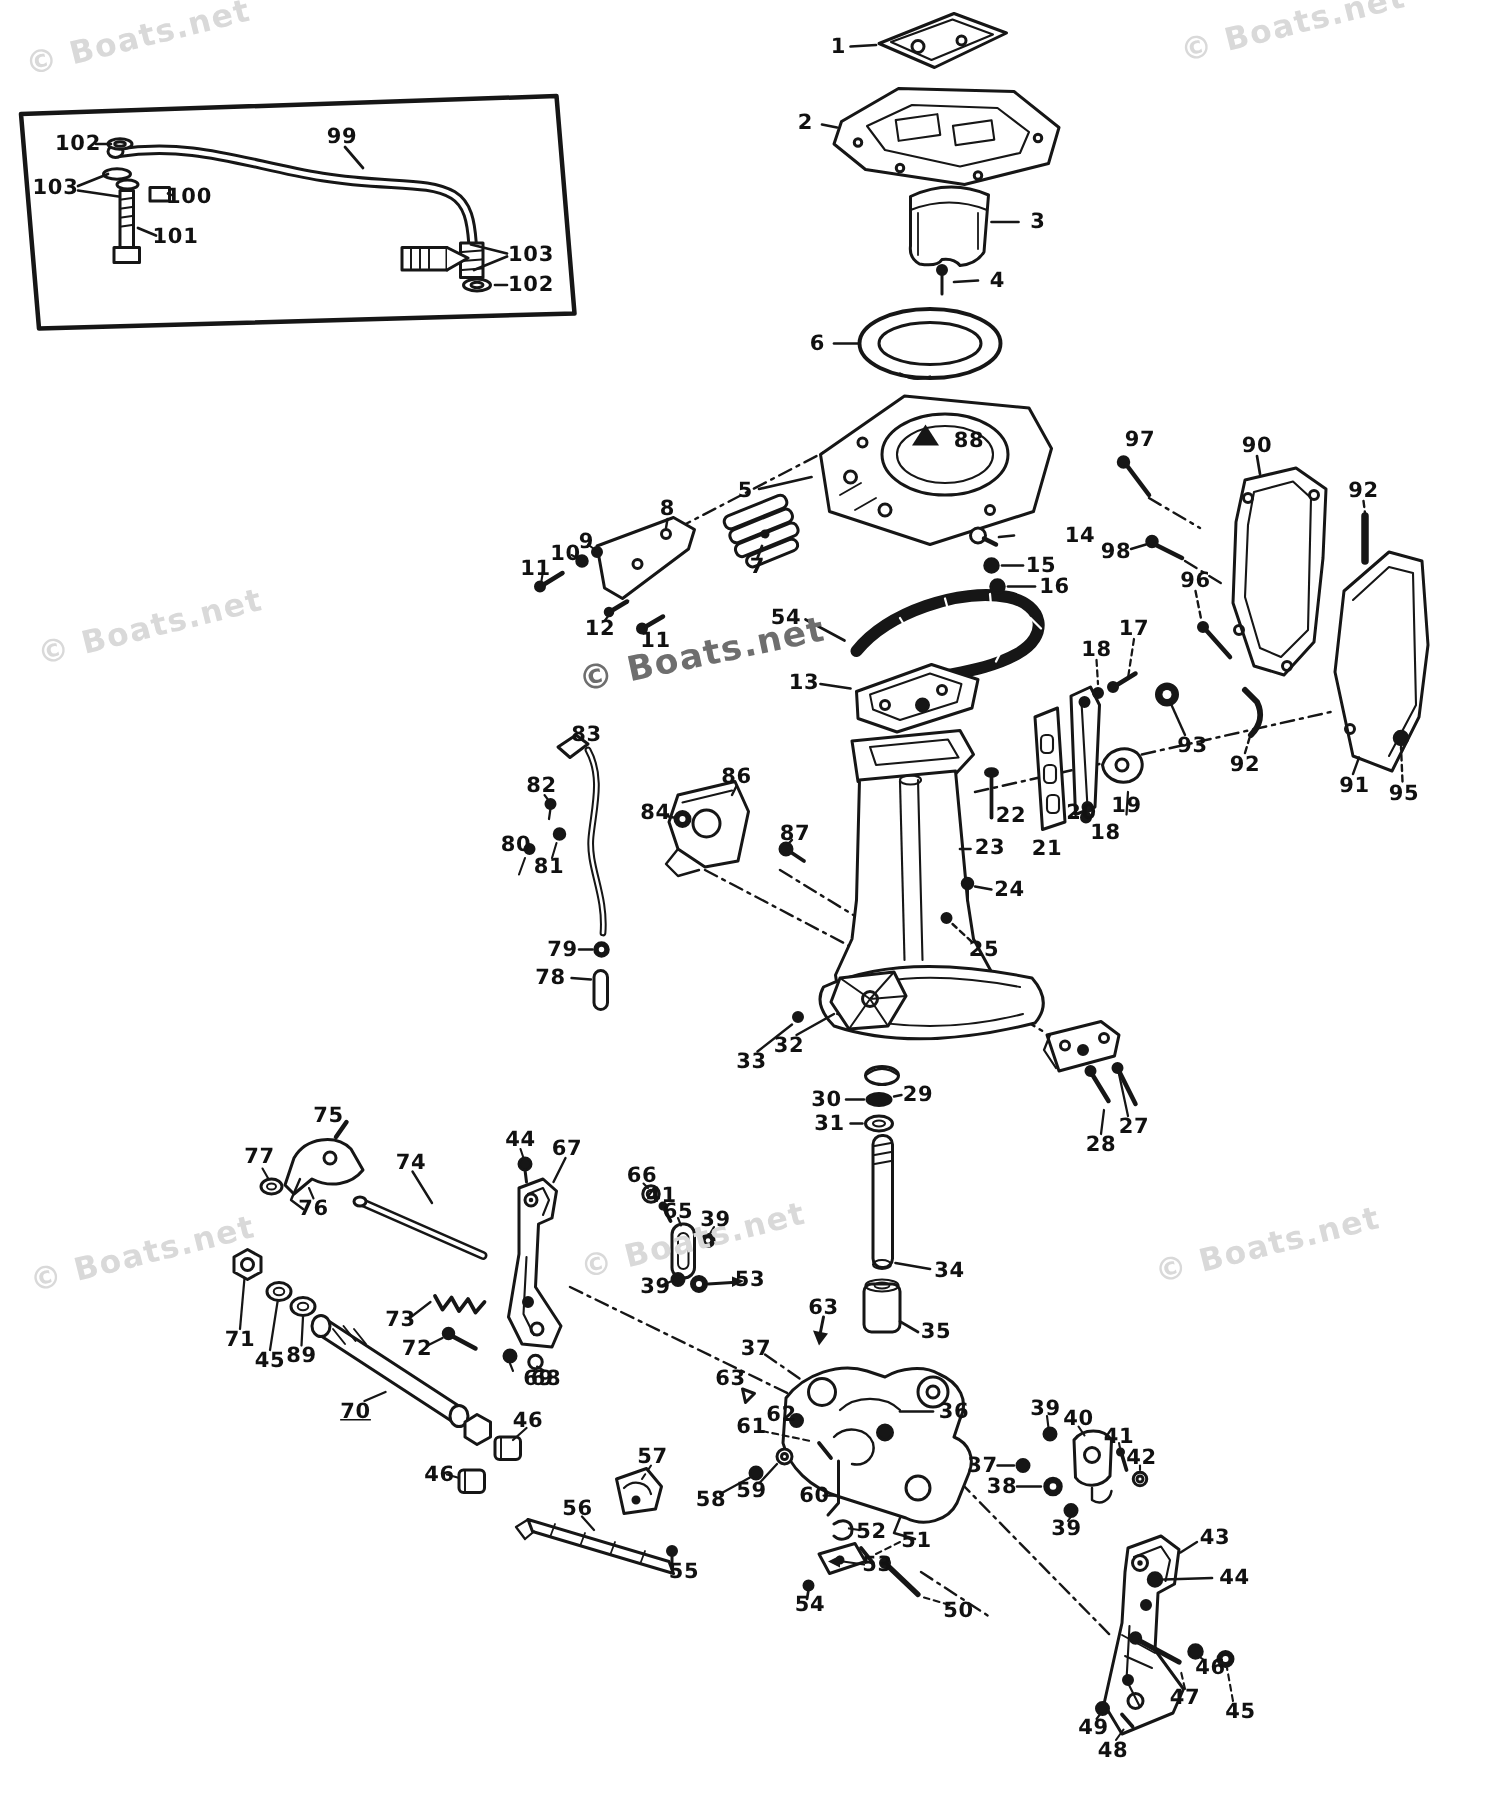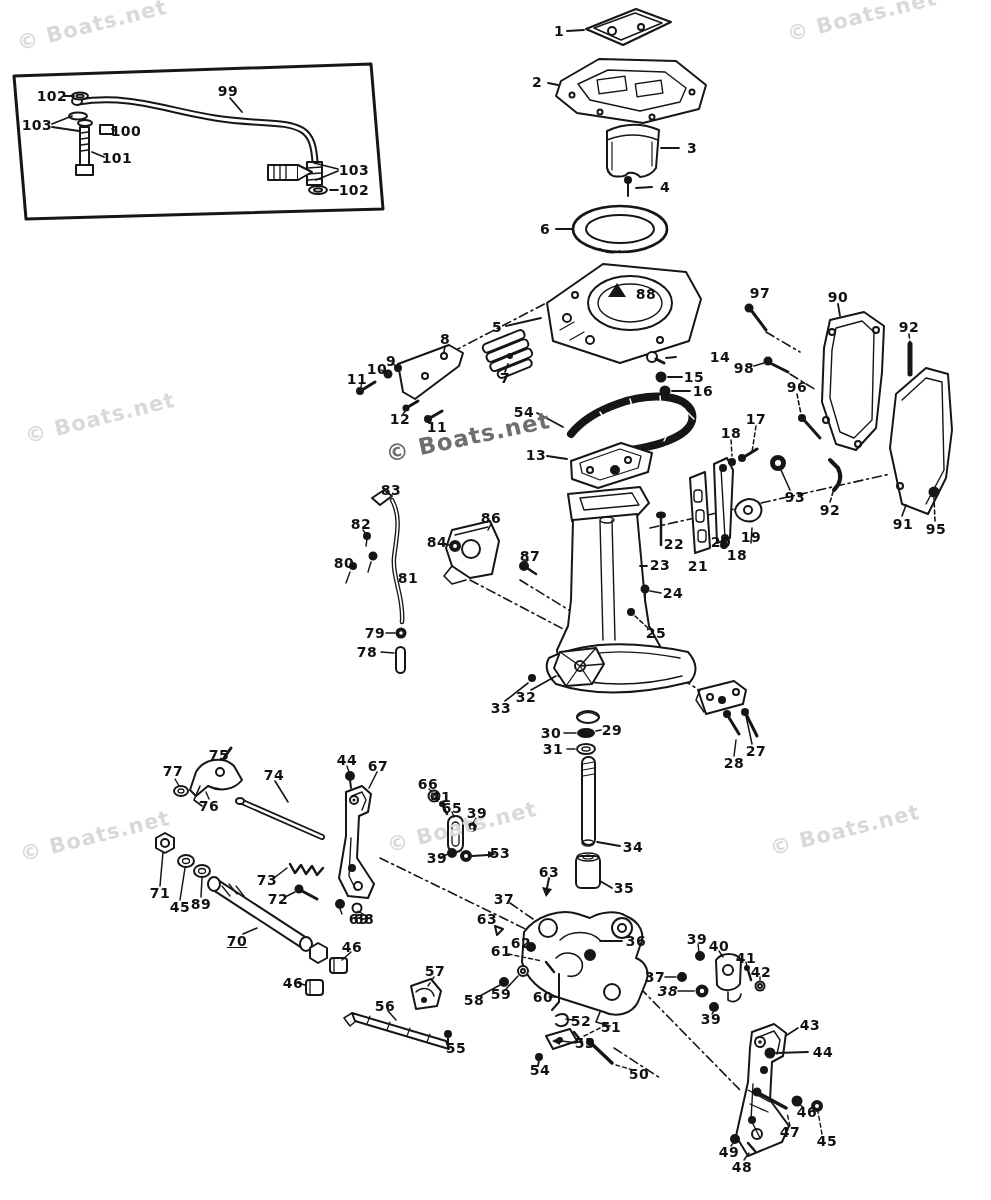--- a/index.html
+++ b/index.html
@@ -534,21 +534,21 @@
       <div class="callout" style="left: 744px; top: 368px;">98</div>
       <div class="callout" style="left: 797px; top: 387px;">96</div>
       <div class="callout" style="left: 756px; top: 419px;">17</div>
       <div class="callout" style="left: 731px; top: 433px;">18</div>
       <div class="callout" style="left: 795px; top: 497px;">93</div>
       <div class="callout" style="left: 830px; top: 510px;">92</div>
       <div class="callout" style="left: 903px; top: 524px;">91</div>
       <div class="callout" style="left: 936px; top: 529px;">95</div>
       <div class="callout" style="left: 391px; top: 490px;">83</div>
       <div class="callout" style="left: 361px; top: 524px;">82</div>
-      <div class="callout" style="left: 366px; top: 578px; margin-left: 42px;">81</div>
+      <div class="callout" style="left: 366px; top: 578px;">81</div>
       <div class="callout" style="left: 344px; top: 563px;">80</div>
       <div class="callout" style="left: 375px; top: 633px;">79</div>
       <div class="callout" style="left: 367px; top: 652px;">78</div>
       <div class="callout" style="left: 491px; top: 518px;">86</div>
       <div class="callout" style="left: 437px; top: 542px;">84</div>
       <div class="callout" style="left: 530px; top: 556px;">87</div>
       <div class="callout" style="left: 674px; top: 544px;">22</div>
       <div class="callout" style="left: 660px; top: 565px;">23</div>
       <div class="callout" style="left: 698px; top: 566px;">21</div>
       <div class="callout" style="left: 721px; top: 542px;">20</div>
@@ -558,21 +558,21 @@
       <div class="callout" style="left: 656px; top: 633px;">25</div>
       <div class="callout" style="left: 526px; top: 697px;">32</div>
       <div class="callout" style="left: 501px; top: 708px;">33</div>
       <div class="callout" style="left: 756px; top: 751px; text-align: right;">27</div>
       <div class="callout" style="left: 734px; top: 763px;">28</div>
       <div class="callout" style="left: 551px; top: 733px;">30</div>
       <div class="callout" style="left: 612px; top: 730px;">29</div>
       <div class="callout" style="left: 553px; top: 749px;">31</div>
       <div class="callout" style="left: 633px; top: 847px;">34</div>
       <div class="callout" style="left: 624px; top: 888px;">35</div>
-      <div class="callout" style="left: 219px; top: 744px; margin-top: 11px;">75</div>
+      <div class="callout" style="left: 219px; top: 744px;">75</div>
       <div class="callout" style="left: 173px; top: 771px;">77</div>
       <div class="callout" style="left: 209px; top: 806px;">76</div>
       <div class="callout" style="left: 274px; top: 775px;">74</div>
       <div class="callout" style="left: 347px; top: 760px;">44</div>
       <div class="callout" style="left: 378px; top: 766px;">67</div>
       <div class="callout" style="left: 428px; top: 784px;">66</div>
       <div class="callout" style="left: 441px; top: 797px;">41</div>
       <div class="callout" style="left: 452px; top: 808px;">65</div>
       <div class="callout" style="left: 477px; top: 813px;">39</div>
       <div class="callout" style="left: 437px; top: 858px;">39</div>
@@ -598,21 +598,21 @@
       <div class="callout" style="left: 501px; top: 951px;">61</div>
       <div class="callout" style="left: 521px; top: 943px;">62</div>
       <div class="callout" style="left: 543px; top: 997px;">60</div>
       <div class="callout" style="left: 581px; top: 1021px;">52</div>
       <div class="callout" style="left: 611px; top: 1027px;">51</div>
       <div class="callout" style="left: 585px; top: 1043px;">53</div>
       <div class="callout" style="left: 540px; top: 1070px;">54</div>
       <div class="callout" style="left: 639px; top: 1074px;">50</div>
       <div class="callout" style="left: 636px; top: 941px;">36</div>
       <div class="callout" style="left: 655px; top: 977px;">37</div>
-      <div class="callout" style="left: 668px; top: 991px; font-style: italic;">38</div>
+      <div class="callout" style="left: 668px; top: 991px;">38</div>
       <div class="callout" style="left: 697px; top: 939px;">39</div>
       <div class="callout" style="left: 719px; top: 946px;">40</div>
       <div class="callout" style="left: 746px; top: 958px;">41</div>
       <div class="callout" style="left: 761px; top: 972px;">42</div>
       <div class="callout" style="left: 711px; top: 1019px;">39</div>
       <div class="callout" style="left: 810px; top: 1025px;">43</div>
       <div class="callout" style="left: 823px; top: 1052px;">44</div>
       <div class="callout" style="left: 807px; top: 1112px;">46</div>
       <div class="callout" style="left: 790px; top: 1132px;">47</div>
       <div class="callout" style="left: 827px; top: 1141px;">45</div>

